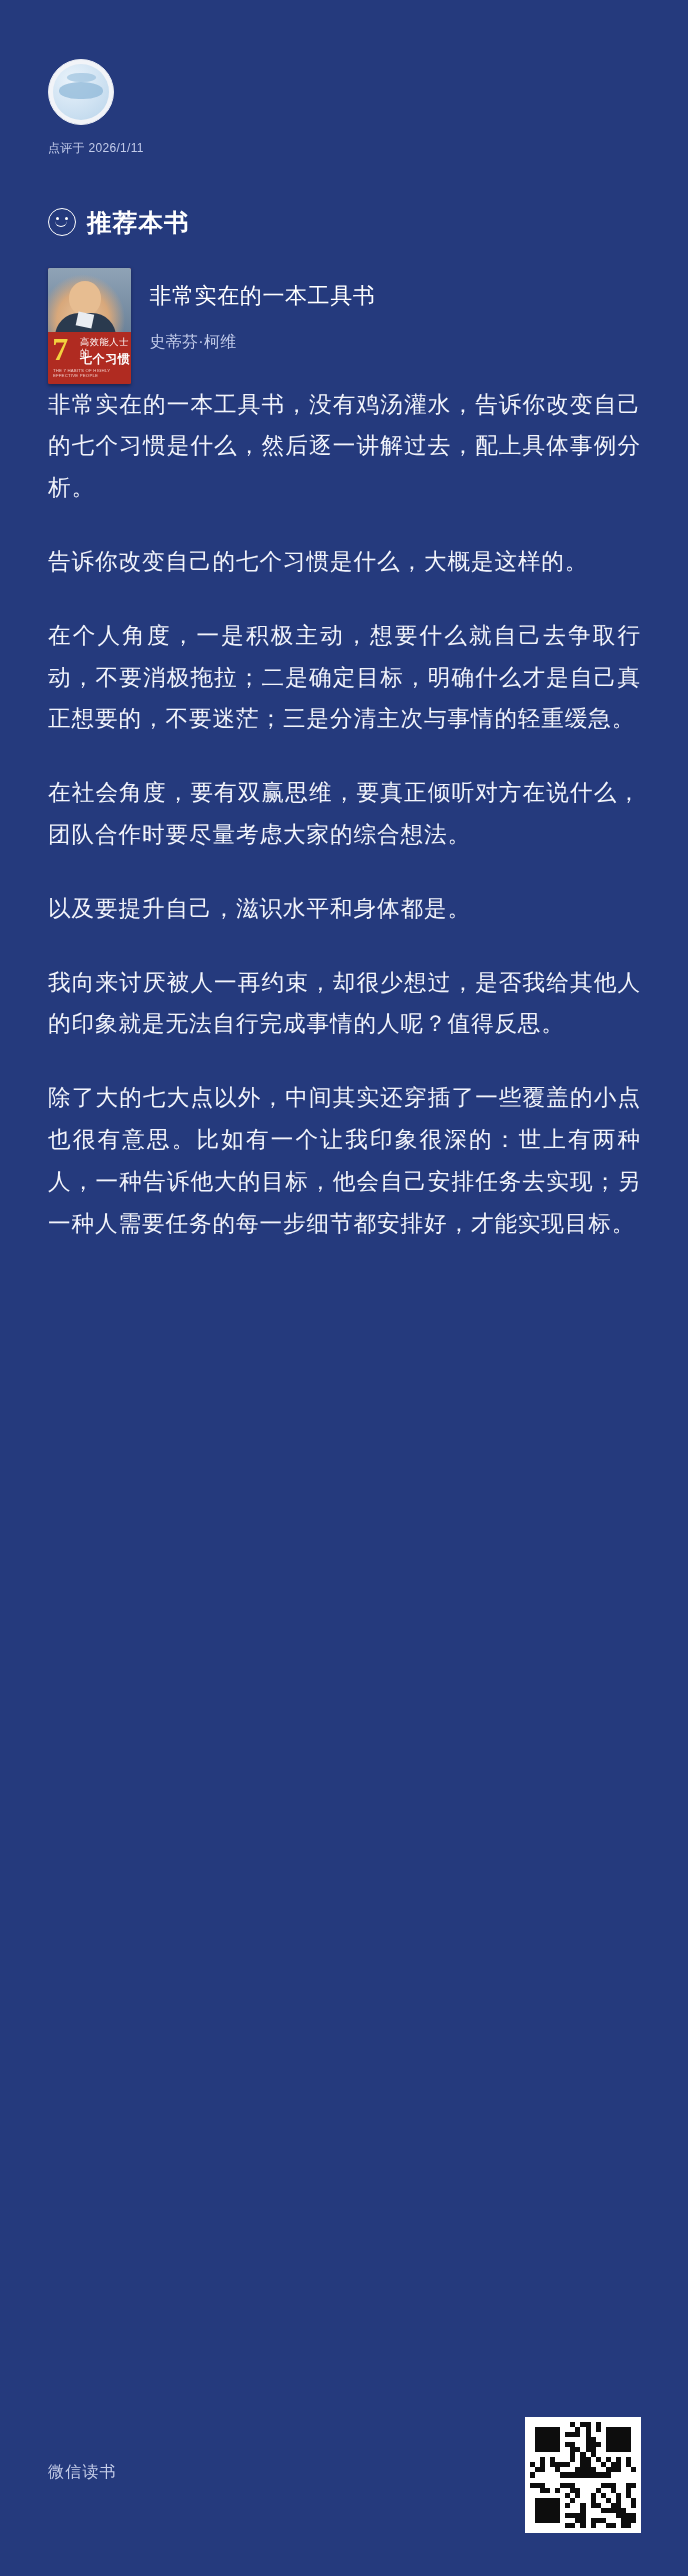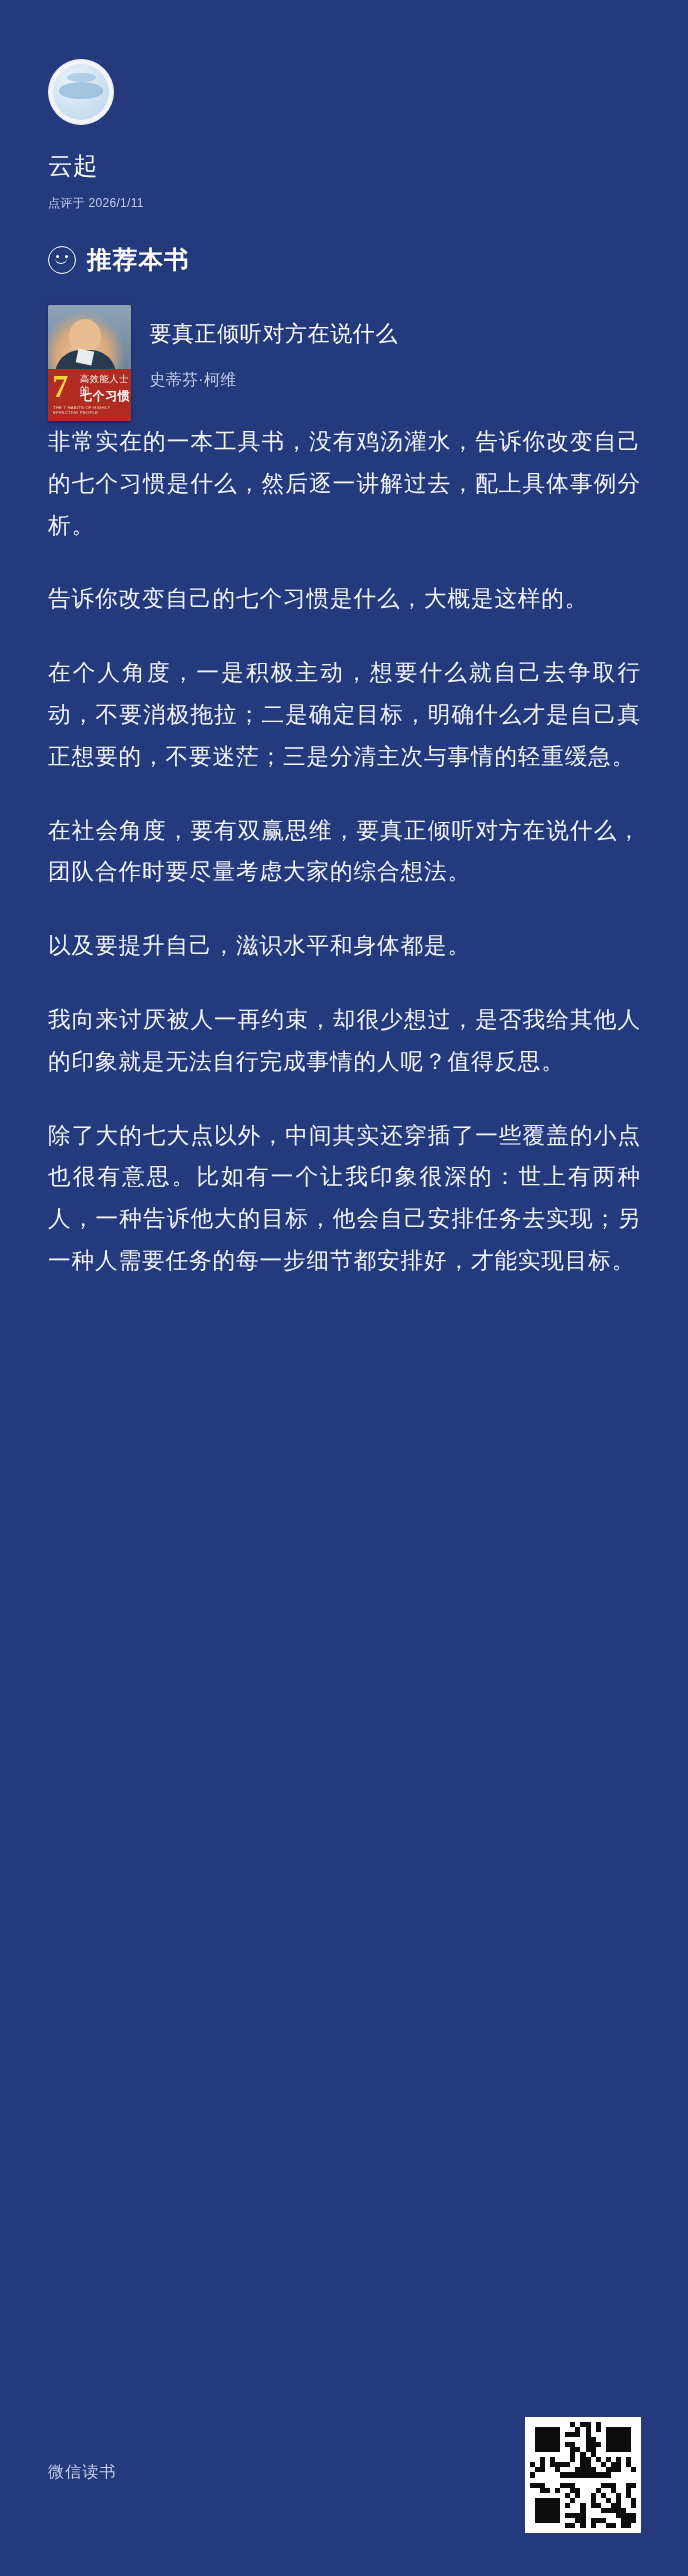--- a/index.html
+++ b/index.html
@@ -76,21 +76,21 @@
     font-size: 12px;
     color: #c3ccea;
     letter-spacing: 0.3px;
   }
 
   
   .recommend-row {
     display: flex;
     align-items: center;
     gap: 11px;
-    margin-top: 31px;
+    margin-top: 49px;
   }
   .smiley {
     width: 28px;
     height: 28px;
     border-radius: 50%;
     border: 1.8px solid #ffffff;
     position: relative;
     flex: none;
   }
   .smiley .eye {
@@ -284,21 +284,20 @@
 <body>
 
 <div class="page">
 
   <div class="avatar-wrap">
     <div class="avatar">
       <div class="globe"></div>
     </div>
   </div>
 
-  <div class="author-name">云起</div>
   <div class="review-date">点评于 2026/1/11</div>
 
   <div class="recommend-row">
     <div class="smiley">
       <span class="eye l"></span>
       <span class="eye r"></span>
       <span class="mouth"></span>
     </div>
     <div class="recommend-text">推荐本书</div>
   </div>
@@ -310,21 +309,21 @@
         <span class="shoulders"></span>
         <span class="collar"></span>
       </div>
       <div class="band"></div>
       <div class="seven">7</div>
       <div class="cn1">高效能人士的</div>
       <div class="cn2">七个习惯</div>
       <div class="en">THE 7 HABITS OF HIGHLY EFFECTIVE PEOPLE</div>
     </div>
     <div class="book-meta">
-      <div class="book-title">要真正倾听对方在说什么</div>
+      <div class="book-title">非常实在的一本工具书</div>
       <div class="book-author">史蒂芬·柯维</div>
     </div>
   </div>
 
   <div class="body-text">
     <p>非常实在的一本工具书，没有鸡汤灌水，告诉你改变自己的七个习惯是什么，然后逐一讲解过去，配上具体事例分析。</p>
     <p>告诉你改变自己的七个习惯是什么，大概是这样的。</p>
     <p>在个人角度，一是积极主动，想要什么就自己去争取行动，不要消极拖拉；二是确定目标，明确什么才是自己真正想要的，不要迷茫；三是分清主次与事情的轻重缓急。</p>
     <p>在社会角度，要有双赢思维，要真正倾听对方在说什么，团队合作时要尽量考虑大家的综合想法。</p>
     <p>以及要提升自己，滋识水平和身体都是。</p>

